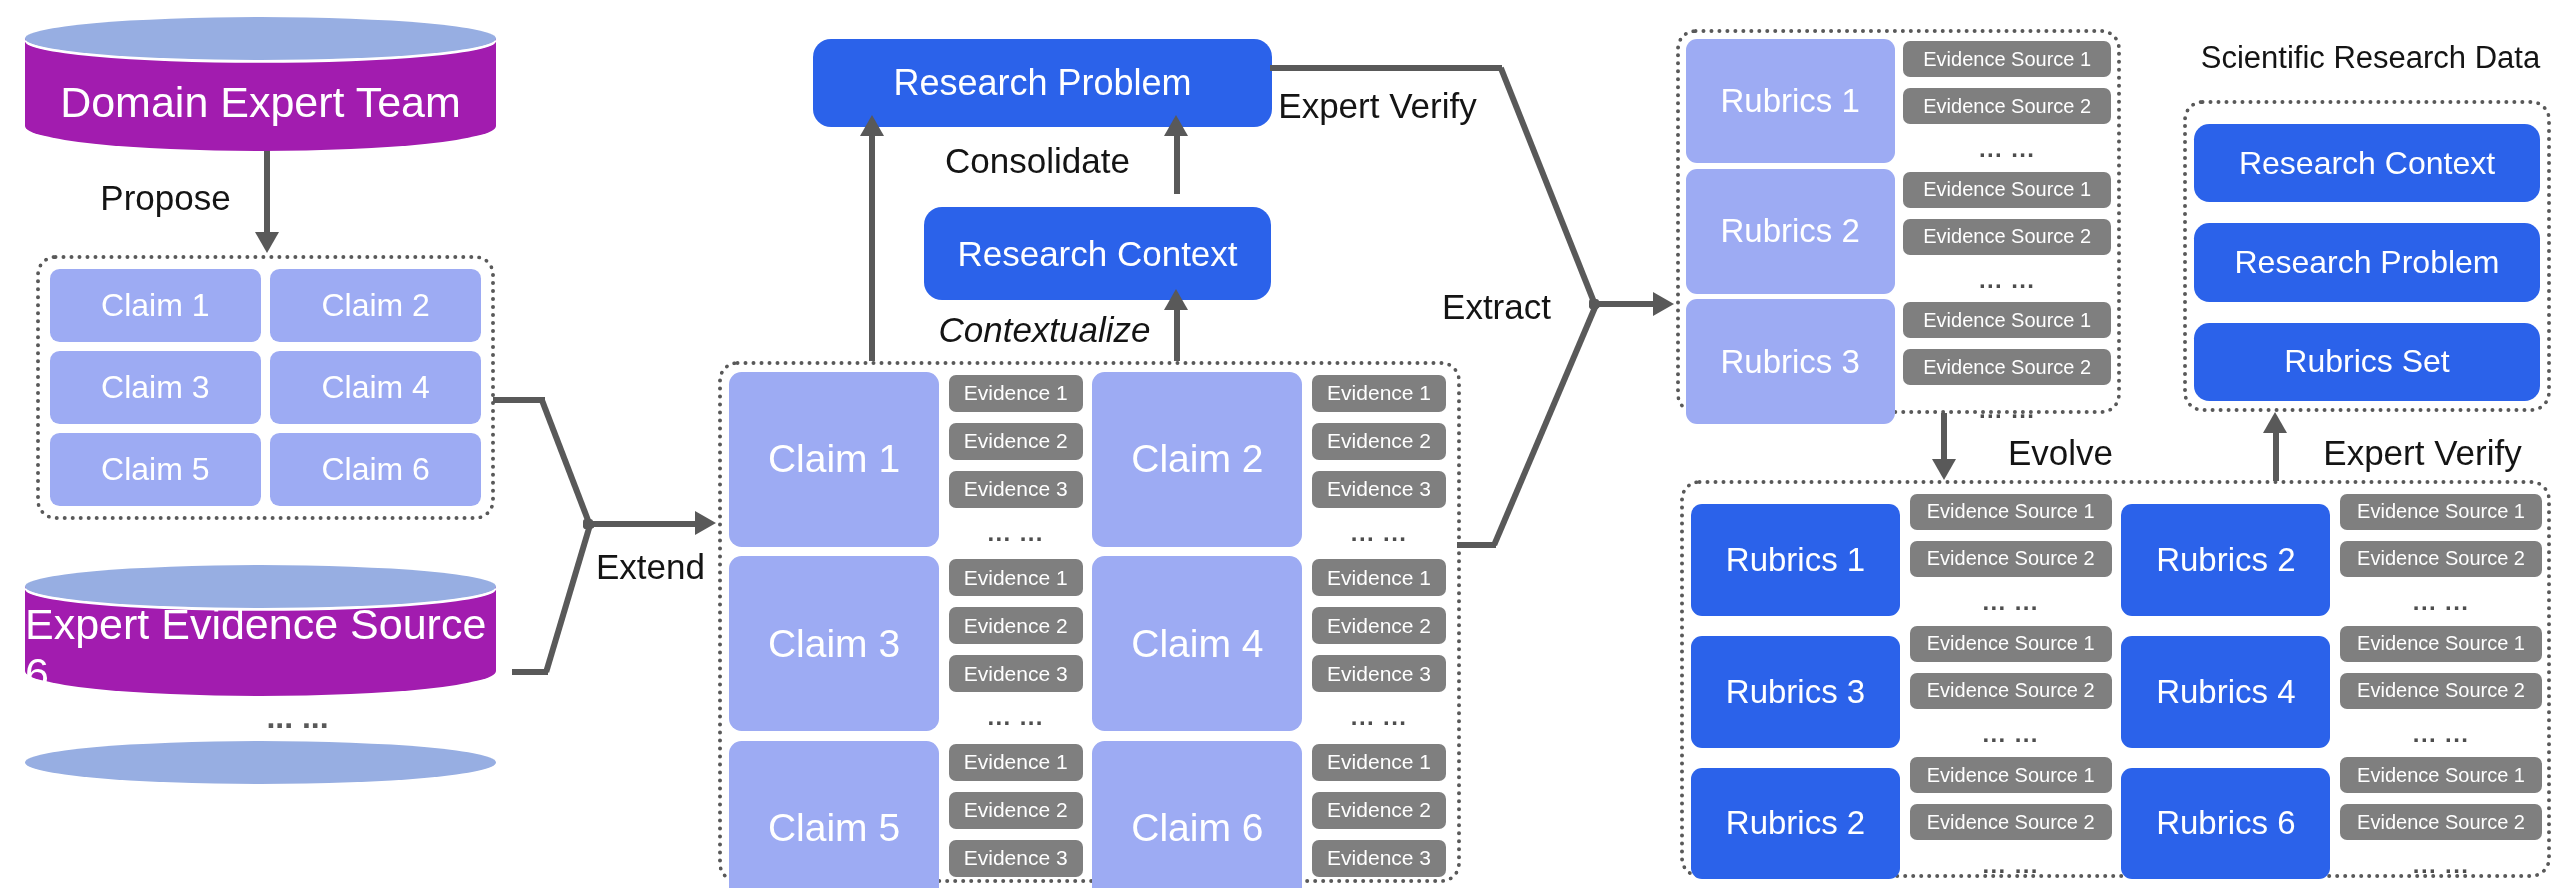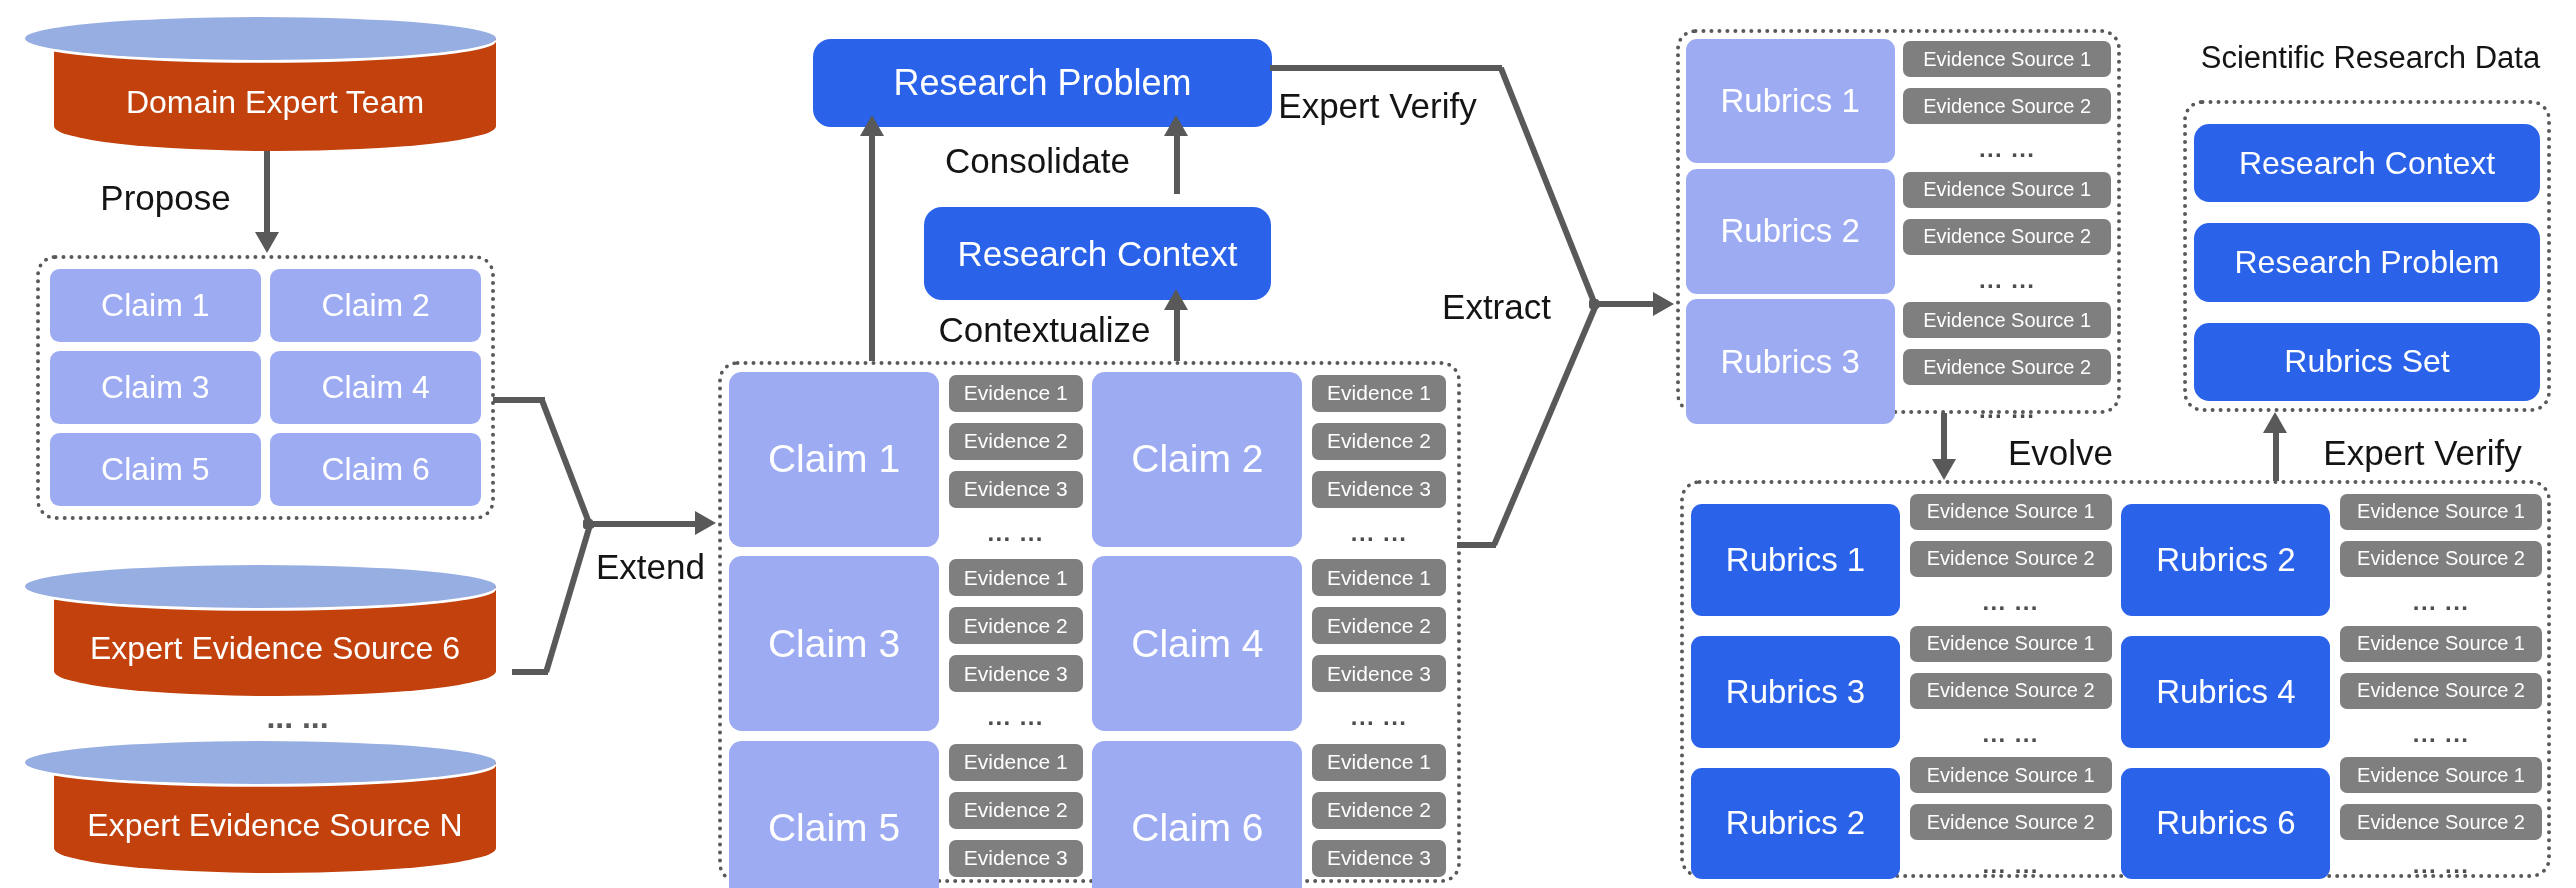--- a/index.html
+++ b/index.html
@@ -20,24 +20,24 @@
   .diag { transform-origin:0 50%; }
   .tri  { position:absolute; width:0; height:0; }
   .tri.r { border-top:12.5px solid transparent; border-bottom:12.5px solid transparent; border-left:21px solid #595959; }
   .tri.u { border-left:12px solid transparent; border-right:12px solid transparent; border-bottom:21px solid #595959; }
   .tri.d { border-left:12px solid transparent; border-right:12px solid transparent; border-top:21px solid #595959; }
   .joint { position:absolute; width:9.7px; height:9.7px; background:#595959; border-radius:2.8px; }
   
   .cyl { position:absolute; }
   .cyl .top { position:absolute; left:0; right:0; top:0; height:43px; border-radius:50%;
               background:#97aee2; z-index:2; box-shadow:0 2.8px 0 0 #ffffff; }
-  .cyl .body { position:absolute; left:0; right:0; top:21.6px; bottom:0; background:#c2410c;
+  .cyl .body { position:absolute; left:0; right:0; top:21.6px; bottom:0; background:#a21caf;
                border-radius:0 0 50% 50% / 0 0 25px 25px; z-index:1;
                display:flex; align-items:center; justify-content:center; padding-top:15.3px;
-               color:#fff; font-size:32px;margin-left:29px; }
+               color:#fff; font-size:43px; }
   
   .claimsGrid { position:absolute; left:36px; top:255px; width:459px; height:265px;
                 display:grid; grid-template-columns:1fr 1fr; gap:9px 9.7px; padding:14px; }
   .claimsGrid .pill { border-radius:9.7px; font-size:32px; }
   
   .midGrid { position:absolute; left:718px; top:361px; width:743px; height:522px;
              display:grid; grid-template-columns:210px 134px 210px 134px;
              grid-template-rows:repeat(3,1fr); gap:9.7px; padding:11px; }
   .midGrid .claim { border-radius:12.5px; font-size:39px; }
   .evcol { display:flex; flex-direction:column; gap:11px; justify-content:flex-start; padding-top:2.8px; }
@@ -86,36 +86,35 @@
 
   <div class="cyl" style="left:25px; top:565px; width:471px; height:131px;">
     <div class="top"></div>
     <div class="body">Expert Evidence Source 6</div>
   </div>
 
   <div class="lbl" style="left:200px; top:699px; width:195px; font-size:32px; font-weight:bold; color:#595959;">... ...</div>
 
   <div class="cyl" style="left:25px; top:741px; width:471px; height:132px;">
     <div class="top"></div>
-    <div class="body">Expert Evidence Source N</div>
   </div>
 
   <div class="line" style="left:493px; top:397px; width:52px; height:5.6px;"></div>
   <div class="line diag" style="left:542px; top:397px; width:138px; height:5.6px; transform:rotate(69deg);"></div>
   <div class="line" style="left:512px; top:669px; width:36px; height:5.6px;"></div>
   <div class="line diag" style="left:546px; top:669px; width:156px; height:5.6px; transform:rotate(-73.4deg);"></div>
   <div class="joint" style="left:583px; top:519px;"></div>
   <div class="line" style="left:588px; top:521px; width:111px; height:5.6px;"></div>
   <div class="tri r" style="left:695px; top:511px;"></div>
   <div class="lbl" style="left:567px; top:547px; width:167px;">Extend</div>
 
   <div class="nodebox blue" style="left:813px; top:26px; width:459px; height:88px;">Research Problem</div>
   <div class="lbl" style="left:933px; top:141px; width:209px;">Consolidate</div>
   <div class="nodebox blue" style="left:924px; top:194px; width:347px; height:93px; font-size:35px;">Research Context</div>
-  <div class="lbl" style="left:933px; top:310px; width:223px;">Contextualize</div>
+  <div class="lbl" style="left:933px; top:310px; width:223px;font-style:italic;">Contextualize</div>
 
   <div class="line" style="left:869px; top:134px; width:5.6px; height:227px;"></div>
   <div class="tri u" style="left:860px; top:115px;"></div>
   <div class="line" style="left:1174px; top:134px; width:5.6px; height:60px;"></div>
   <div class="tri u" style="left:1164px; top:115px;"></div>
   <div class="line" style="left:1174px; top:308px; width:5.6px; height:53px;"></div>
   <div class="tri u" style="left:1164px; top:289px;"></div>
 
   <div class="lbl" style="left:1273px; top:86px; width:209px;">Expert Verify</div>
 

